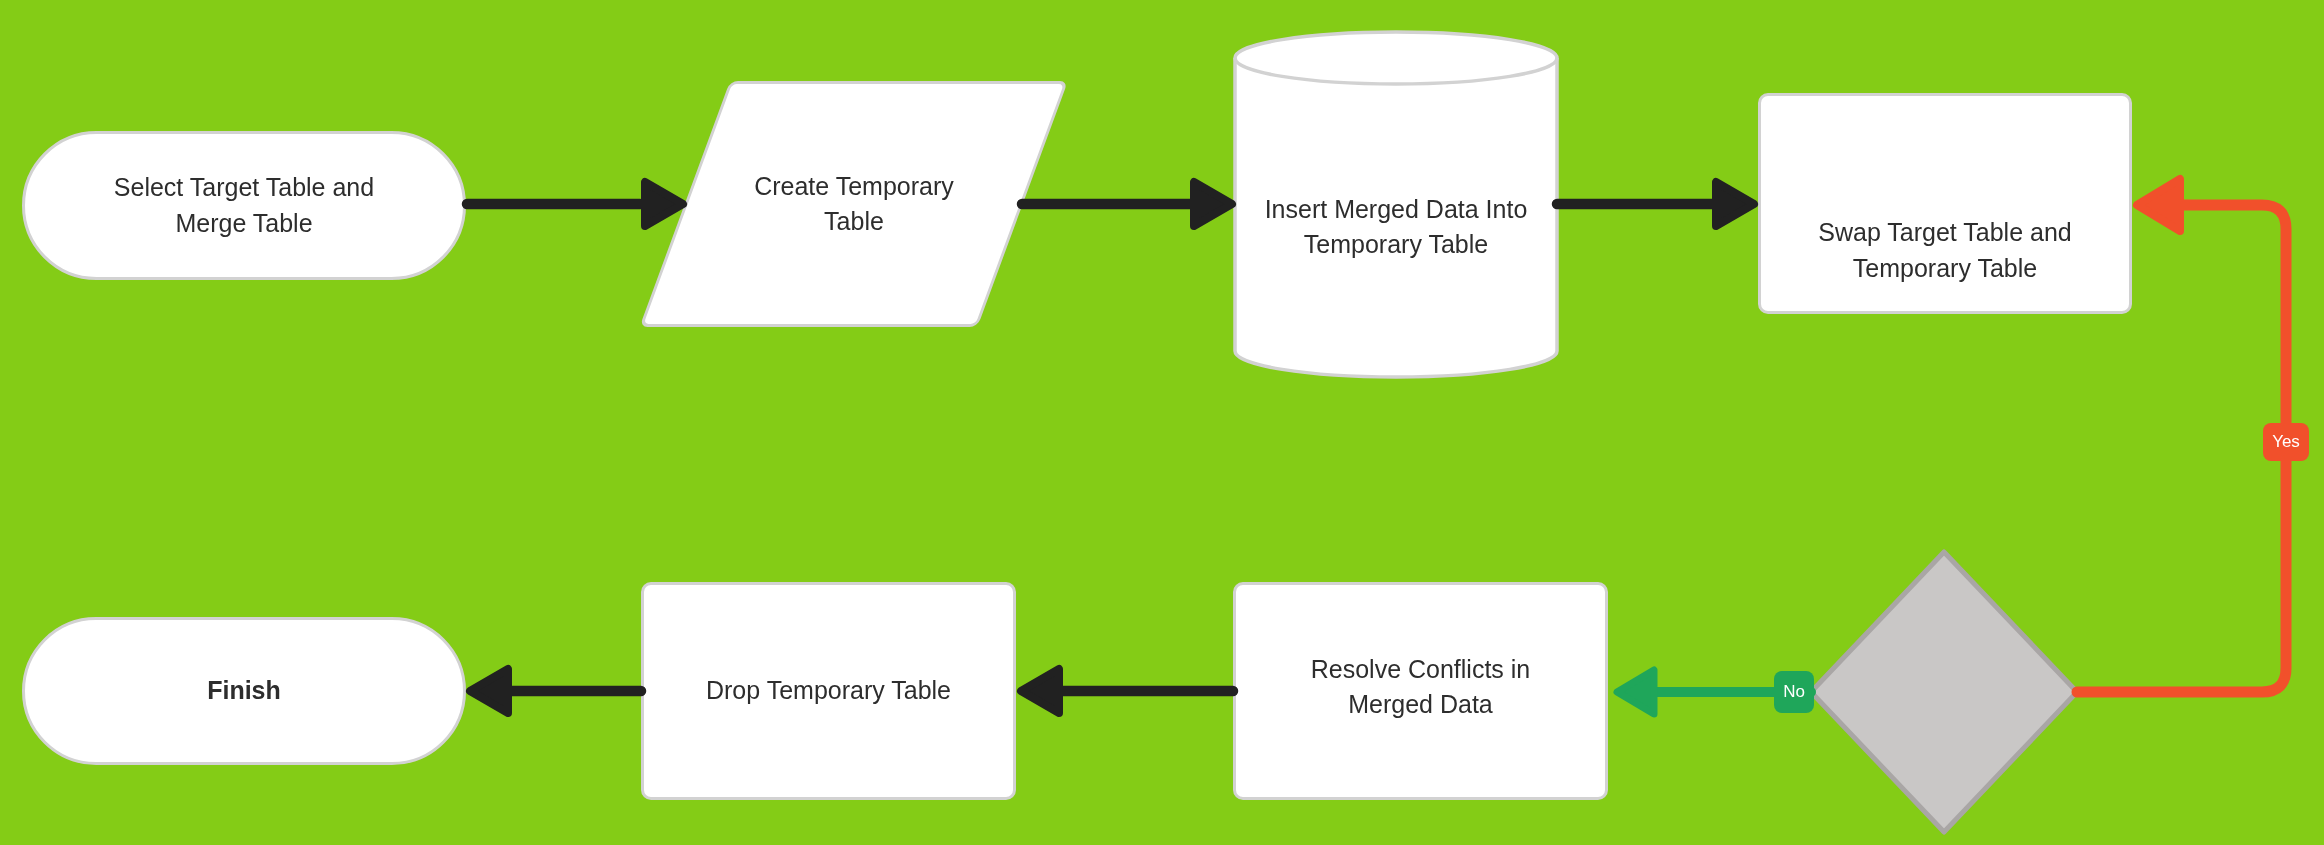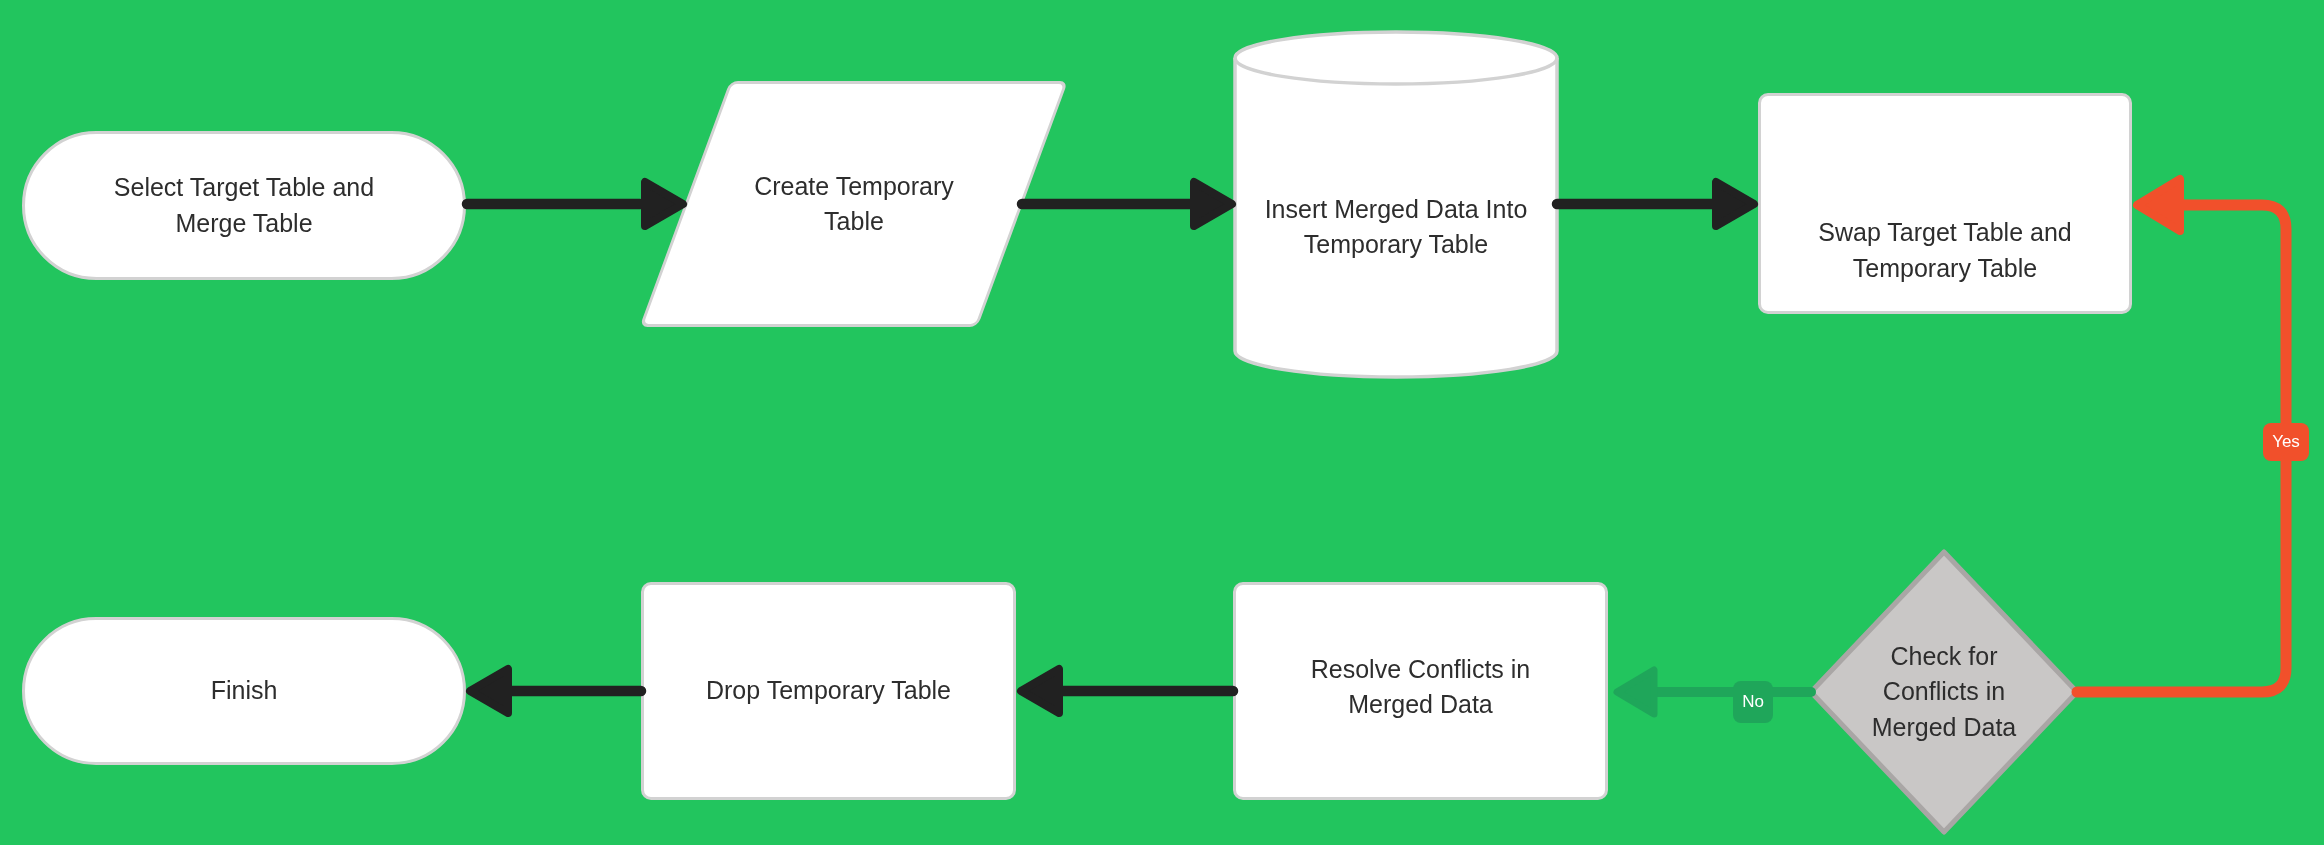--- a/index.html
+++ b/index.html
@@ -1,20 +1,20 @@
 <!DOCTYPE html>
 <html><head>
 <meta charset="utf-8">
 <style>
   html,body{margin:0;padding:0;background:#ffffff;}
   #canvas{
     position:relative;
     width:2324px;
     height:845px;
-    background:#22c55e;
+    background:#84cc16;
     font-family:"Liberation Sans","DejaVu Sans",sans-serif;
     overflow:hidden;
   }
   .layer{position:absolute;left:0;top:0;width:2324px;height:845px;}
   .node{
     position:absolute;
     box-sizing:border-box;
     background:#ffffff;
     border:3.5px solid #d2d2d2;
   }
@@ -121,34 +121,31 @@
     </div>
 
     <div class="node-label" style="left:1235px;top:97px;width:322px;height:260px;">
       <span style="max-width:300px;">Insert Merged Data Into Temporary Table</span>
     </div>
 
     <div class="node-label" style="left:1758px;top:93px;width:374px;height:221px;margin-top:47px;">
       <span style="max-width:300px;">Swap Target Table and Temporary Table</span>
     </div>
 
-    <div class="node-label" style="left:1844px;top:570px;width:200px;height:244px;">
-      <span style="max-width:145px;">Check for Conflicts in Merged Data</span>
-    </div>
 
     <div class="node-label" style="left:1233px;top:582px;width:375px;height:210px;">
       <span style="max-width:280px;">Resolve Conflicts in Merged Data</span>
     </div>
 
     <div class="node-label" style="left:641px;top:582px;width:375px;height:218px;">
       <span style="max-width:340px;">Drop Temporary Table</span>
     </div>
 
-    <div class="node-label" style="left:22px;top:617px;width:444px;height:148px;">
+    <div class="node-label" style="left:22px;top:617px;width:444px;height:148px;font-weight:bold;">
       <span style="max-width:300px;">Finish</span>
     </div>
 
     <div class="edge-label yes" style="left:2263px;top:423px;width:46px;height:38px;">Yes</div>
 
-    <div class="edge-label no" style="left:1733px;top:671px;width:40px;height:42px;margin-top:10px;">No</div>
+    <div class="edge-label no" style="left:1774px;top:671px;width:40px;height:42px;">No</div>
 
   </div>
 </div>
 
 </body></html>

